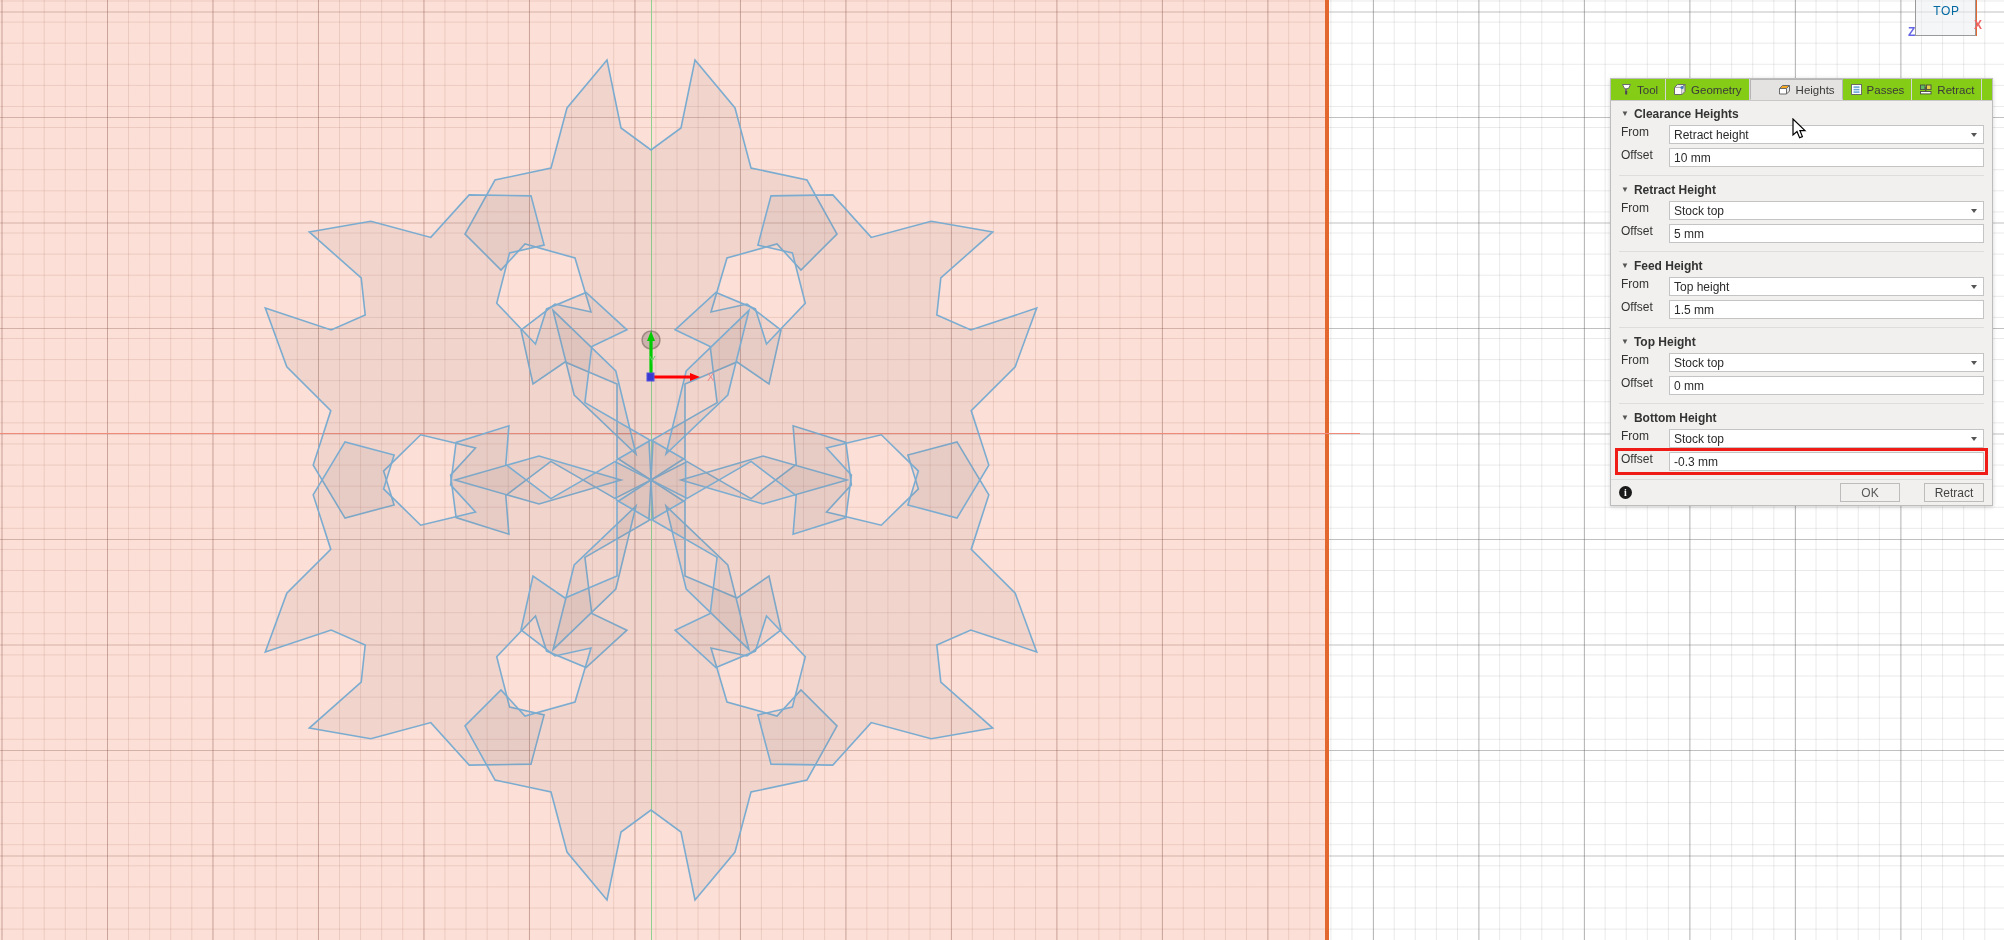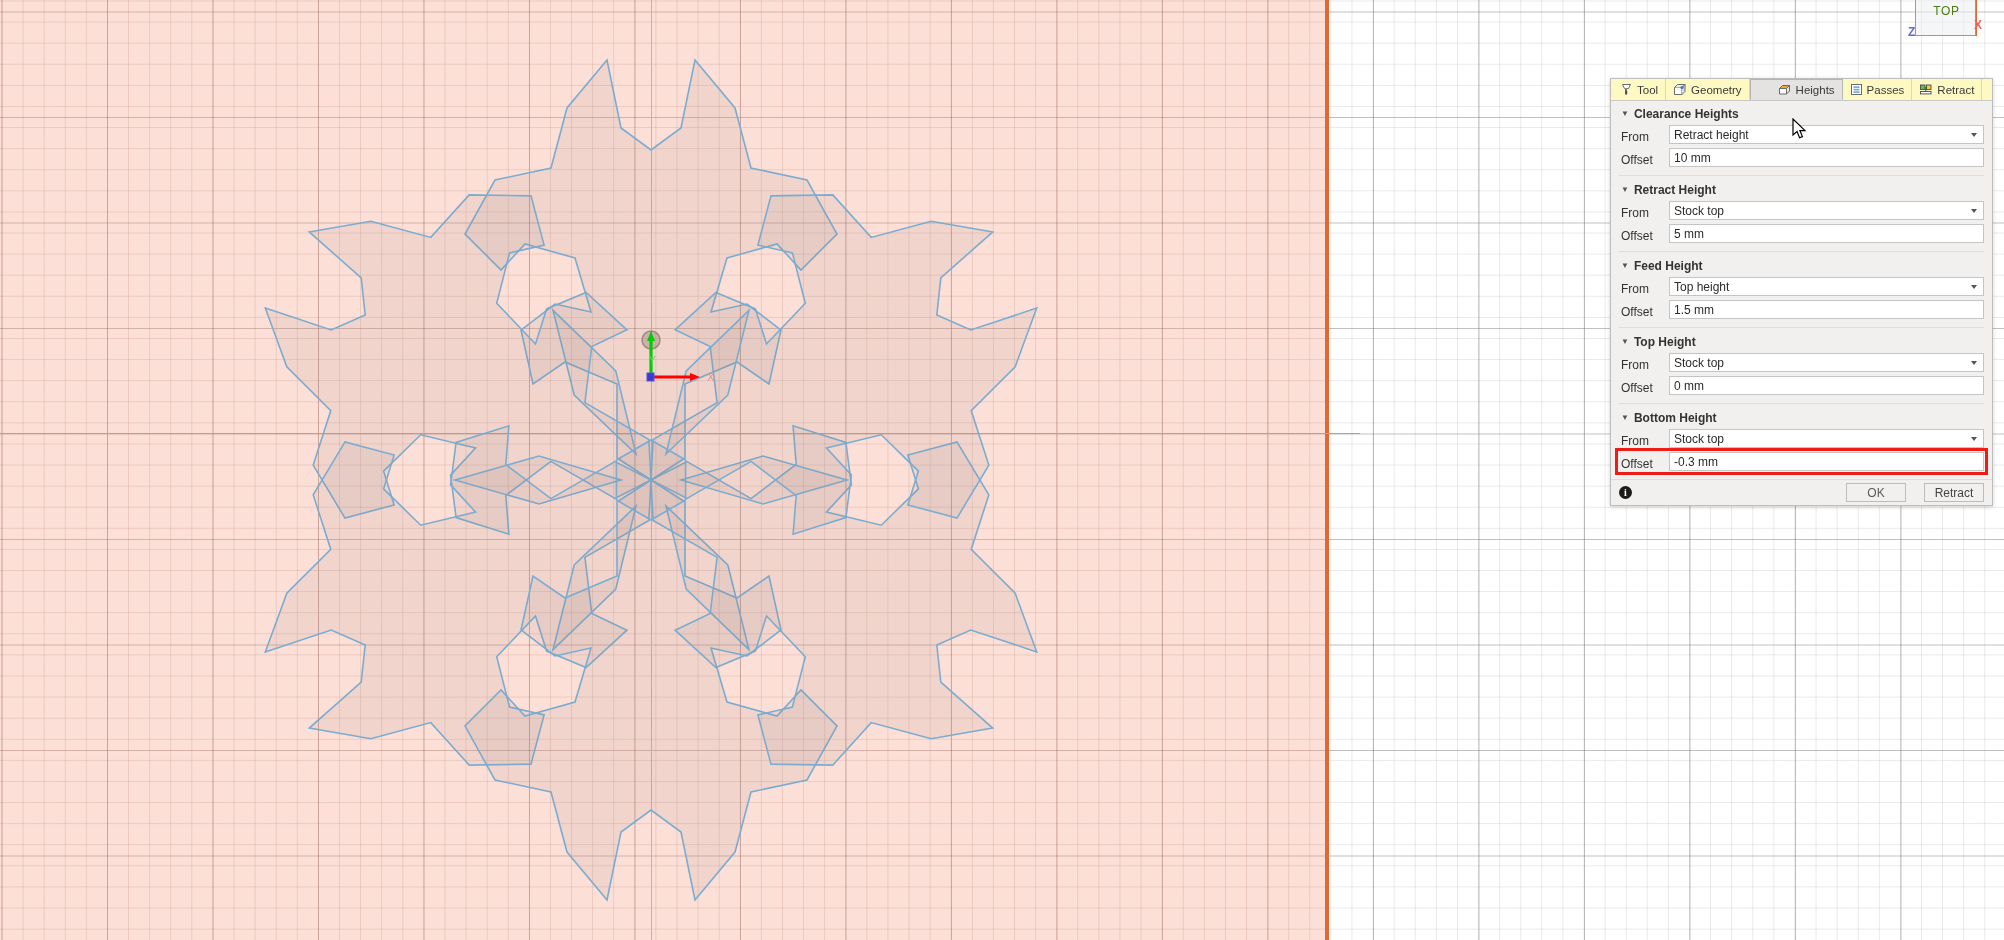--- a/index.html
+++ b/index.html
@@ -83,21 +83,21 @@
   #view-cube {
     position: absolute; left: 10px; top: -12px;
     width: 61px; height: 48px;
     border: 1px solid #9a9a9a;
     border-top: none;
     background: rgba(235,238,243,.55);
   }
   #view-cube-label {
     position: absolute; left: 0; top: 16px; width: 61px;
     text-align: center;
-    font-size: 12px; color: #4d7c0f;
+    font-size: 12px; color: #0369a1;
     letter-spacing: .6px;
   }
   .axis-tick { position: absolute; font-size: 12px; font-weight: bold; }
   #vc-axis-z { left: 3px; top: 25px; color: #6464e6; }
   #vc-axis-x { left: 69px; top: 18px; color: #f06464; }
   #vc-corner-v { position:absolute; left:71px; top:-12px; width:1px; height:48px; background:#e2682f; }
 
   
   #cmd-panel {
     position: absolute; left: 1610px; top: 78px;
@@ -133,21 +133,21 @@
   #cmd-title { font-size: 12px; color: #2b2b2b; white-space: nowrap; }
   #cmd-expand {
     margin-left: auto; font-size: 11px; color: #2b2b2b;
     letter-spacing: -1px; padding-right: 3px;
   }
 
   
   #cmd-tabs {
     display: flex; align-items: stretch;
     height: 22px;
-    background: #fef9c3;
+    background: #84cc16;
     border-bottom: 1px solid #c8c8c8;
     padding-left: 2px;
   }
   .tab {
     display: flex; align-items: center; gap: 4px;
     padding: 0 7px;
     font-size: 11.5px; color: #3a3a3a;
     border-right: 1px solid #d5d5d5;
     cursor: default;
     white-space: nowrap;
@@ -164,21 +164,21 @@
   #cmd-body { padding: 3px 8px 0 8px; }
   .section { padding-bottom: 4px; }
   .section + .section { border-top: 1px solid #dedddb; padding-top: 4px; }
   .section-head {
     display: flex; align-items: center; gap: 5px;
     font-size: 12px; font-weight: bold; color: #333;
     padding: 3px 0 4px 2px;
   }
   .caret { font-size: 8px; color: #555; line-height: 1; }
   .field-row {
-    display: flex; align-items: flex-end;
+    display: flex; align-items: flex-start;
     margin-bottom: 4px;
   }
   .field-label {
     width: 50px; flex: 0 0 50px;
     font-size: 12px; color: #333;
     padding-left: 2px;
   }
   .select-box, .input-box {
     flex: 1 1 auto; height: 19px;
     background: #fff;
@@ -208,21 +208,21 @@
     border-top: 1px solid #dcdcdc;
     background: #f1f0ee;
   }
   .info-dot {
     width: 13px; height: 13px; border-radius: 50%;
     background: #1a1a1a; color: #fff;
     font-size: 10px; font-weight: bold;
     display: flex; align-items: center; justify-content: center;
     font-family: "Liberation Serif", serif;
   }
-  #footer-buttons { margin-left: auto; display: flex; gap: 18px; justify-content: flex-end; }
+  #footer-buttons { margin-left: auto; display: flex; gap: 24px; justify-content: flex-end; }
   .btn {
     min-width: 60px; height: 19px;
     border: 1px solid #bcbcbc;
     background: #f1f0ee;
     font-size: 12px; color: #444;
     display: flex; align-items: center; justify-content: center;
   }
   .btn.ok { color: #5a5a5a; }
 
   

